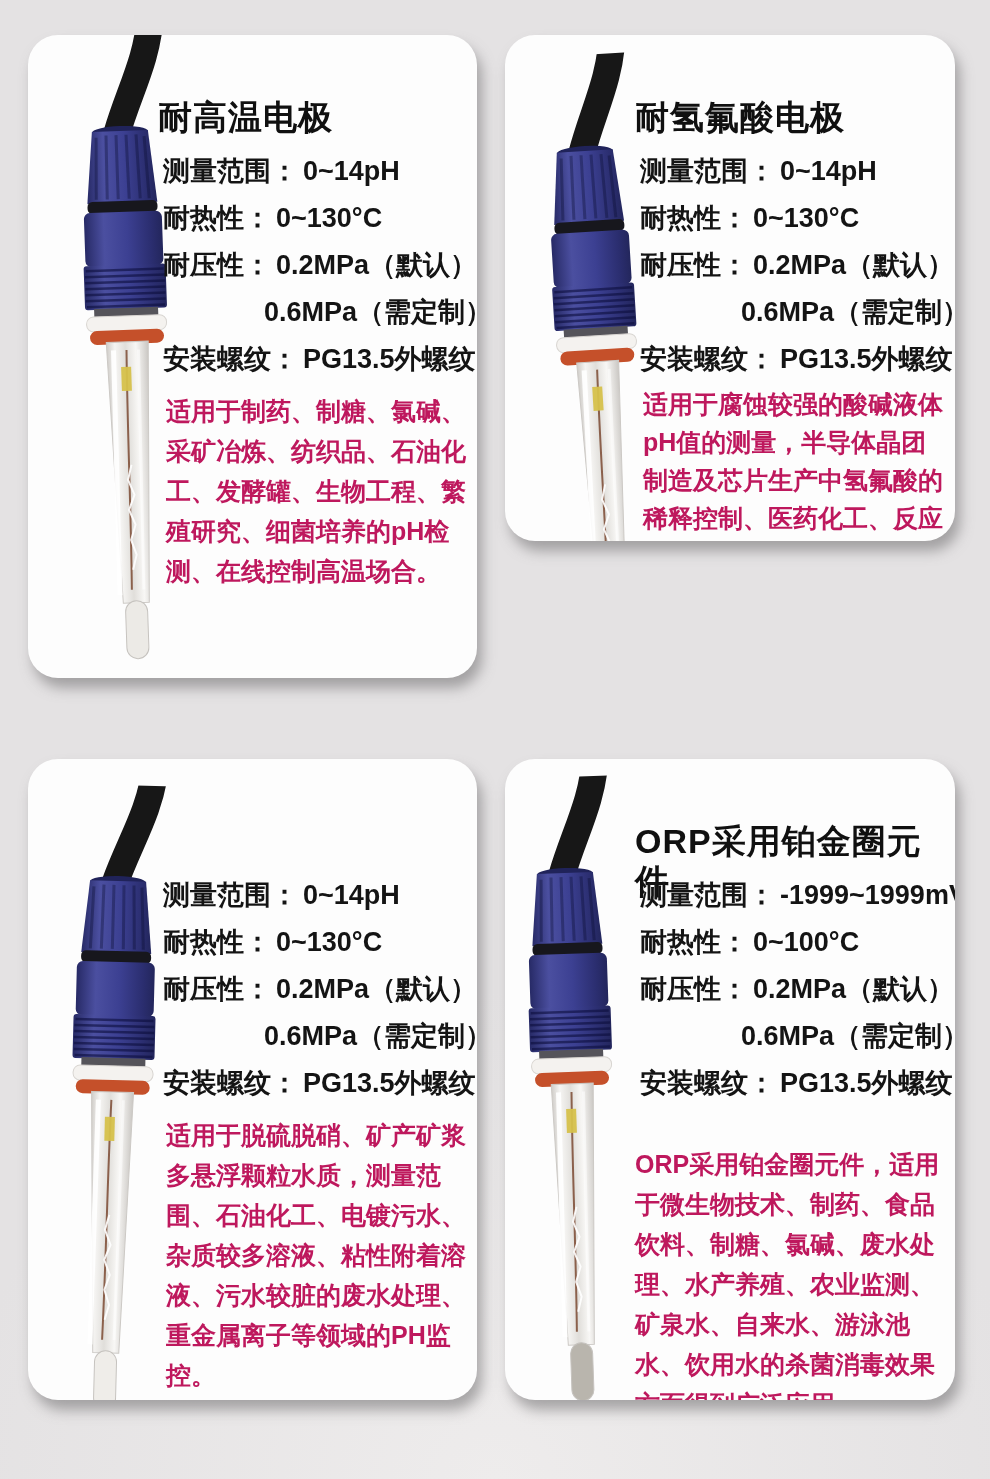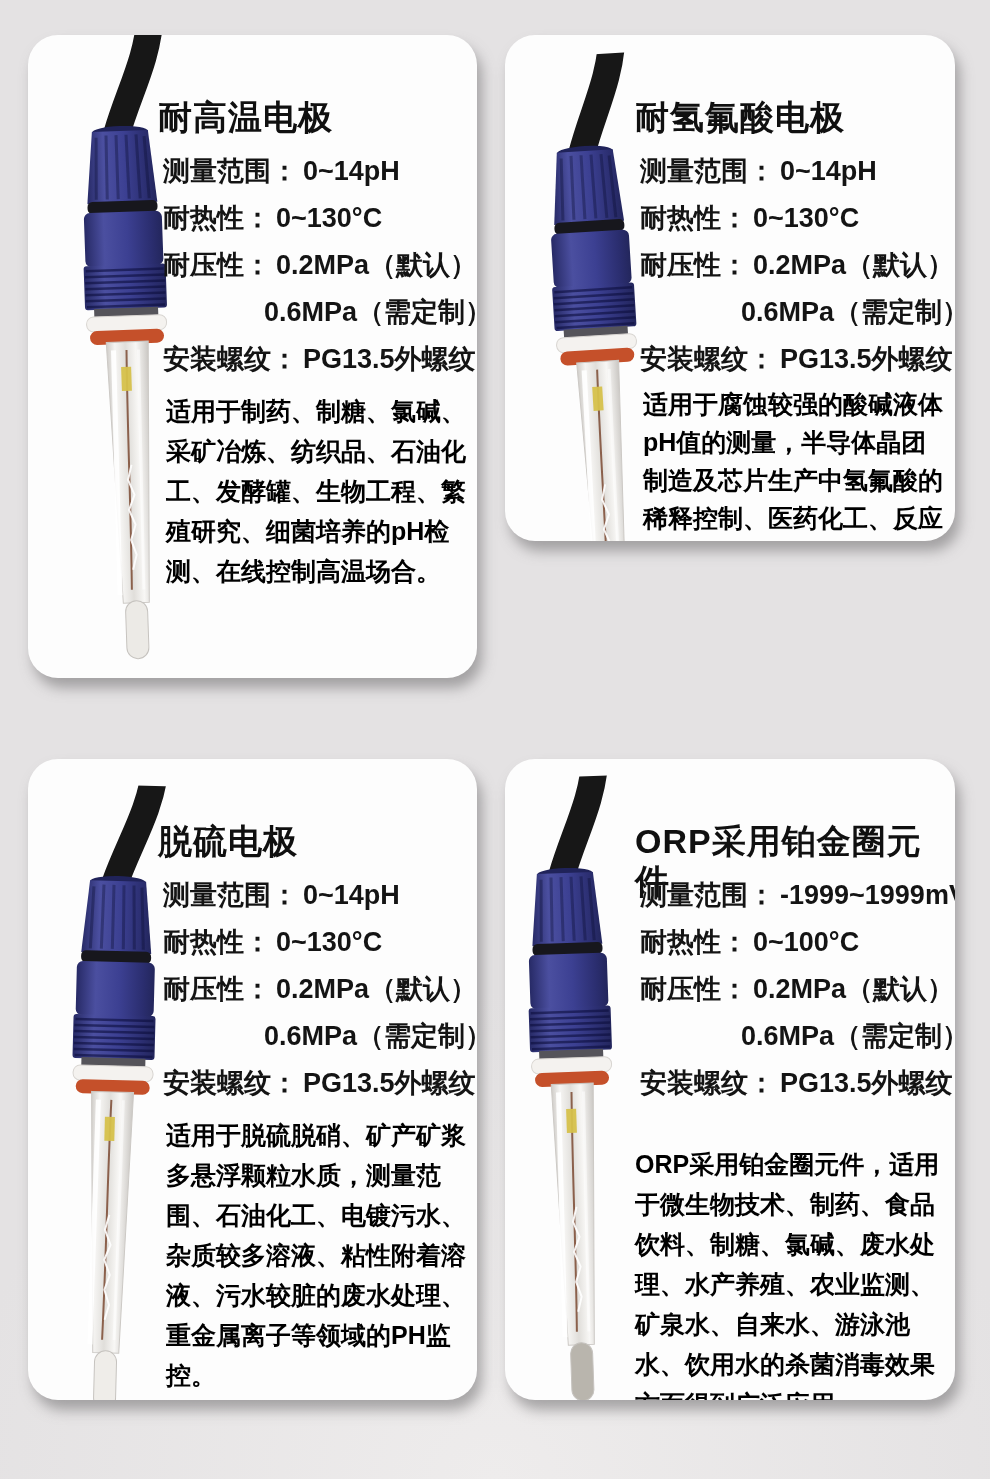--- a/index.html
+++ b/index.html
@@ -25,21 +25,21 @@
   }
   .specs{position:absolute;left:135px;top:122px;width:312px;}
   .spec-row{
     font-size:27px;font-weight:700;color:#141414;line-height:29px;
     margin-bottom:18px;white-space:nowrap;
   }
   .spec-row.indent{padding-left:96px;}
   .spec-value{margin-left:5px;}
   .desc{
     position:absolute;left:138px;top:356px;width:300px;margin:0;
-    font-size:25px;line-height:40px;font-weight:700;color:#000000;
+    font-size:25px;line-height:40px;font-weight:700;color:#be185d;
     text-align:left;
   }
   .c2 .desc{top:350px;line-height:38px;width:303px;}
   .c4 .desc{left:130px;top:360px;width:322px;line-height:40px;margin-top:25px;}
 
   .electrode{position:absolute;width:170px;height:650px;pointer-events:none;}
   .c1 .electrode{left:4px;top:0;transform:rotate(-2deg);transform-origin:88px 100px;}
   .c2 .electrode{left:-8px;top:20px;transform:rotate(-3.5deg);transform-origin:88px 100px;}
   .c3 .electrode{left:2px;top:26px;transform:rotate(1.5deg);transform-origin:88px 100px;}
   .c4 .electrode{left:-28px;top:18px;transform:rotate(-2deg);transform-origin:88px 100px;}
@@ -130,21 +130,20 @@
       <div class="spec-row indent"><span class="spec-value">0.6MPa（需定制）</span></div>
       <div class="spec-row"><span class="spec-label">安装螺纹：</span><span class="spec-value">PG13.5外螺纹</span></div>
     </div>
     <p class="desc">适用于腐蚀较强的酸碱液体pH值的测量，半导体晶团制造及芯片生产中氢氟酸的稀释控制、医药化工、反应釜、含氢氟酸、钢铁残水、重金属等腐蚀性较强的体系中的PH值的测定。</p>
   </section>
 
   <section class="card c3" style="--tip: #efede9;">
     <svg class="electrode" viewBox="0 0 170 650">
         <use href="#electrode"></use>
       </svg>
-    <h2 class="title">脱硫电极</h2>
     <div class="specs">
       <div class="spec-row"><span class="spec-label">测量范围：</span><span class="spec-value">0~14pH</span></div>
       <div class="spec-row"><span class="spec-label">耐热性：</span><span class="spec-value">0~130°C</span></div>
       <div class="spec-row"><span class="spec-label">耐压性：</span><span class="spec-value">0.2MPa（默认）</span></div>
       <div class="spec-row indent"><span class="spec-value">0.6MPa（需定制）</span></div>
       <div class="spec-row"><span class="spec-label">安装螺纹：</span><span class="spec-value">PG13.5外螺纹</span></div>
     </div>
     <p class="desc">适用于脱硫脱硝、矿产矿浆多悬浮颗粒水质，测量范围、石油化工、电镀污水、杂质较多溶液、粘性附着溶液、污水较脏的废水处理、重金属离子等领域的PH监控。</p>
   </section>
 

